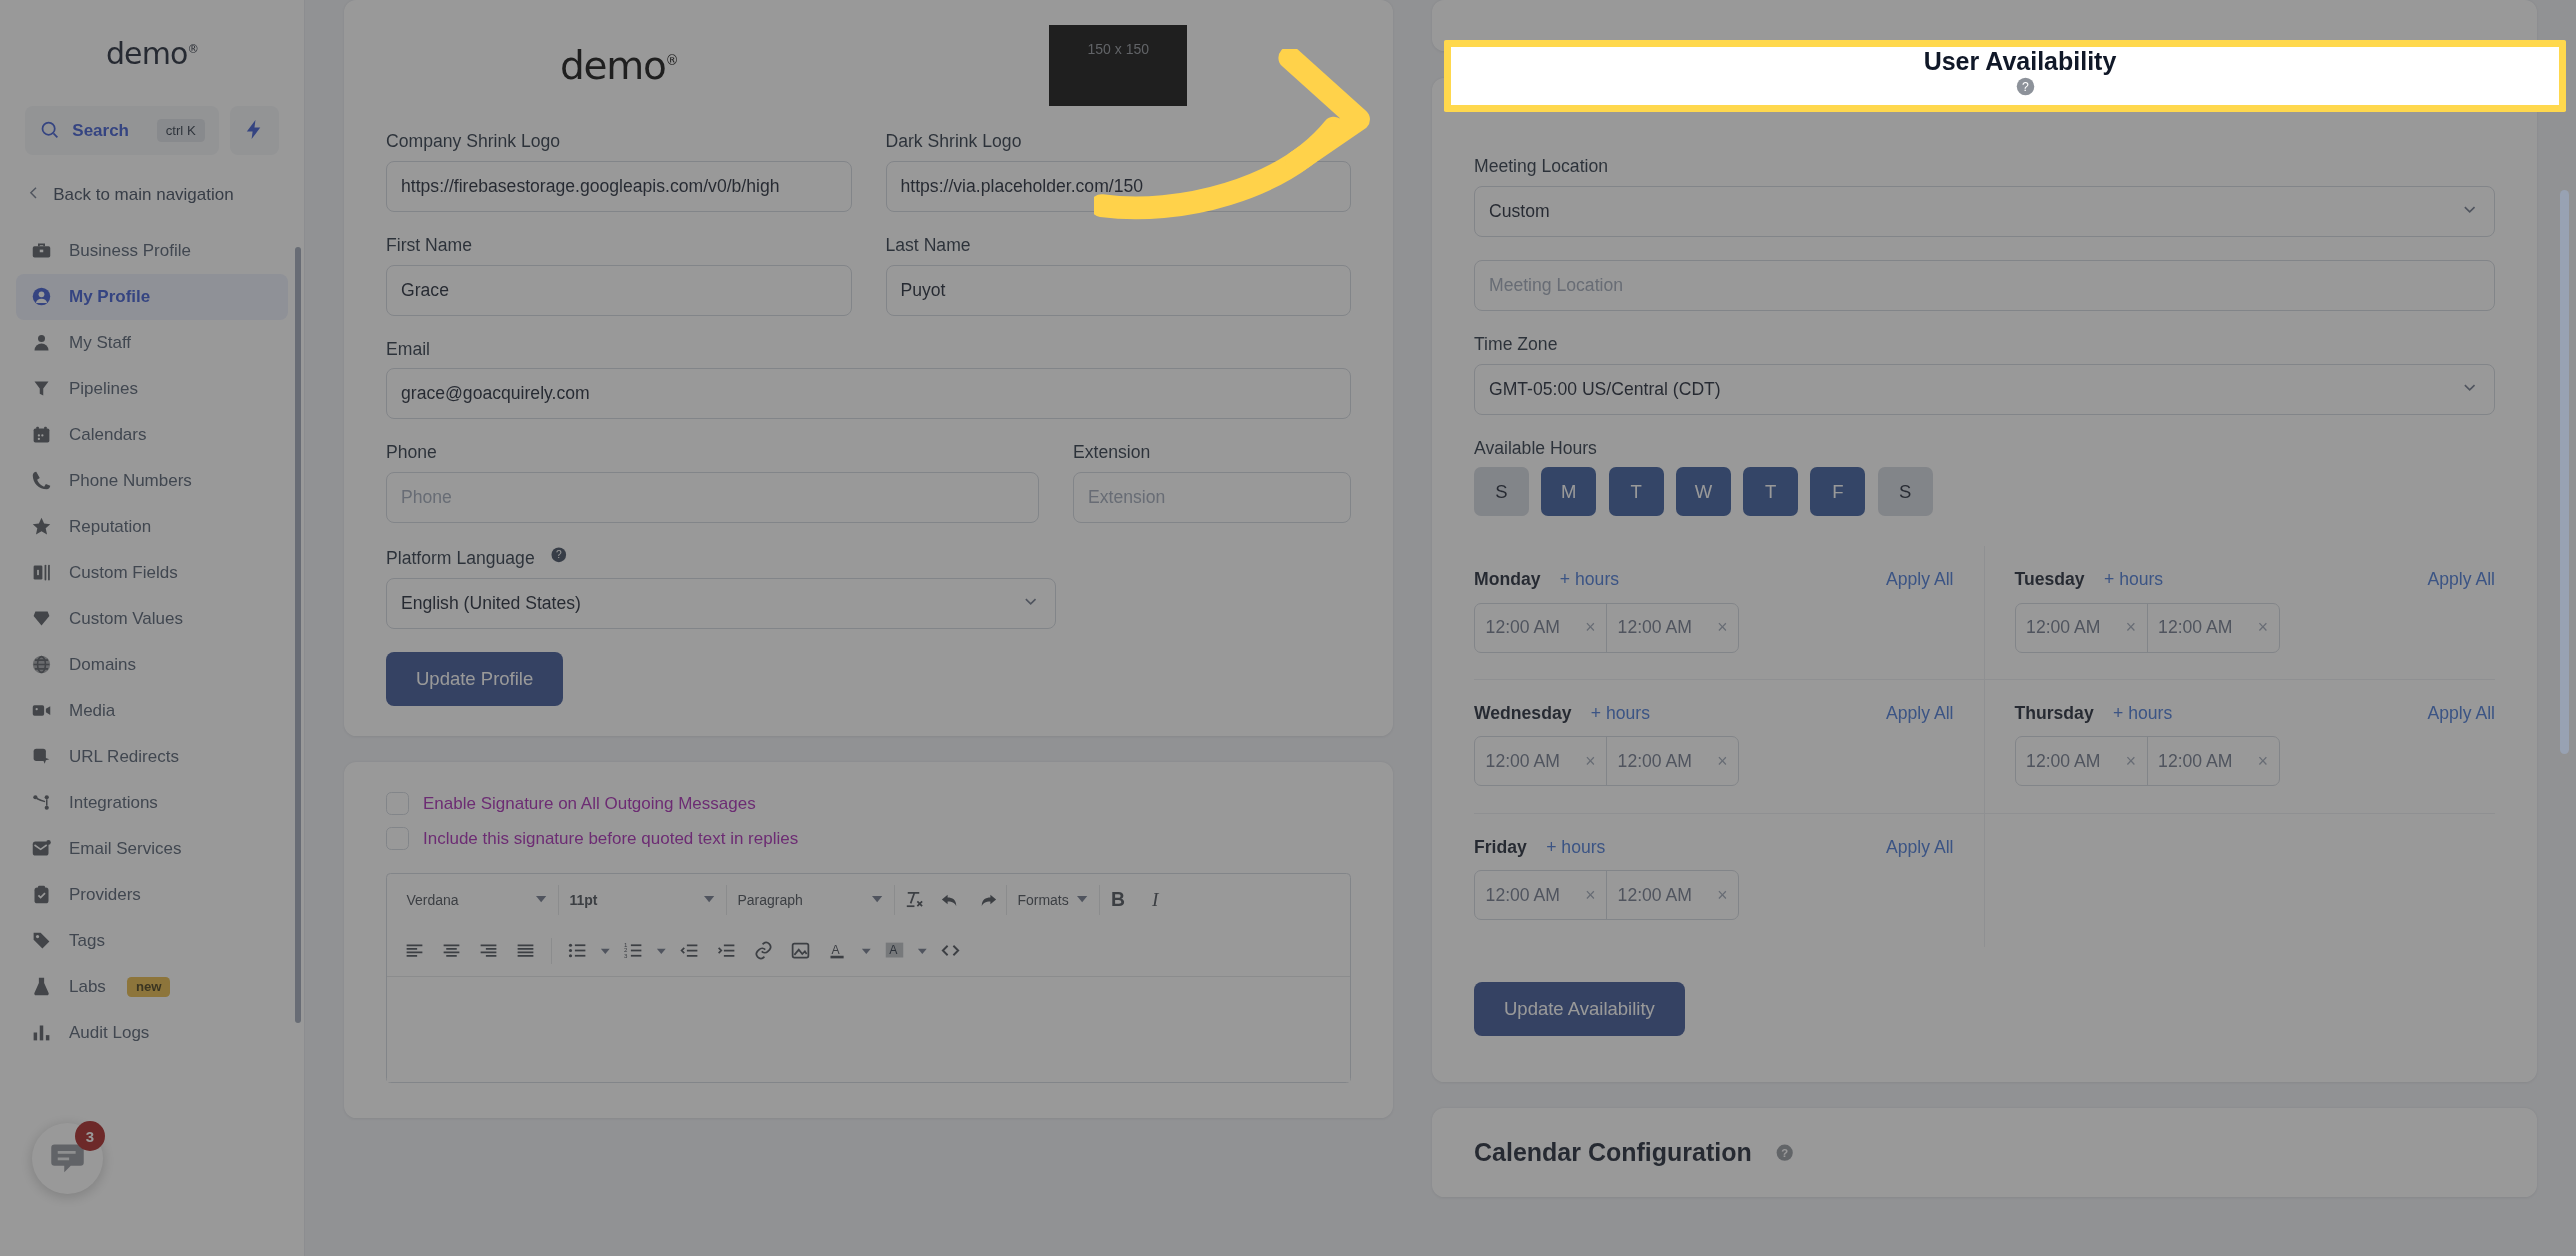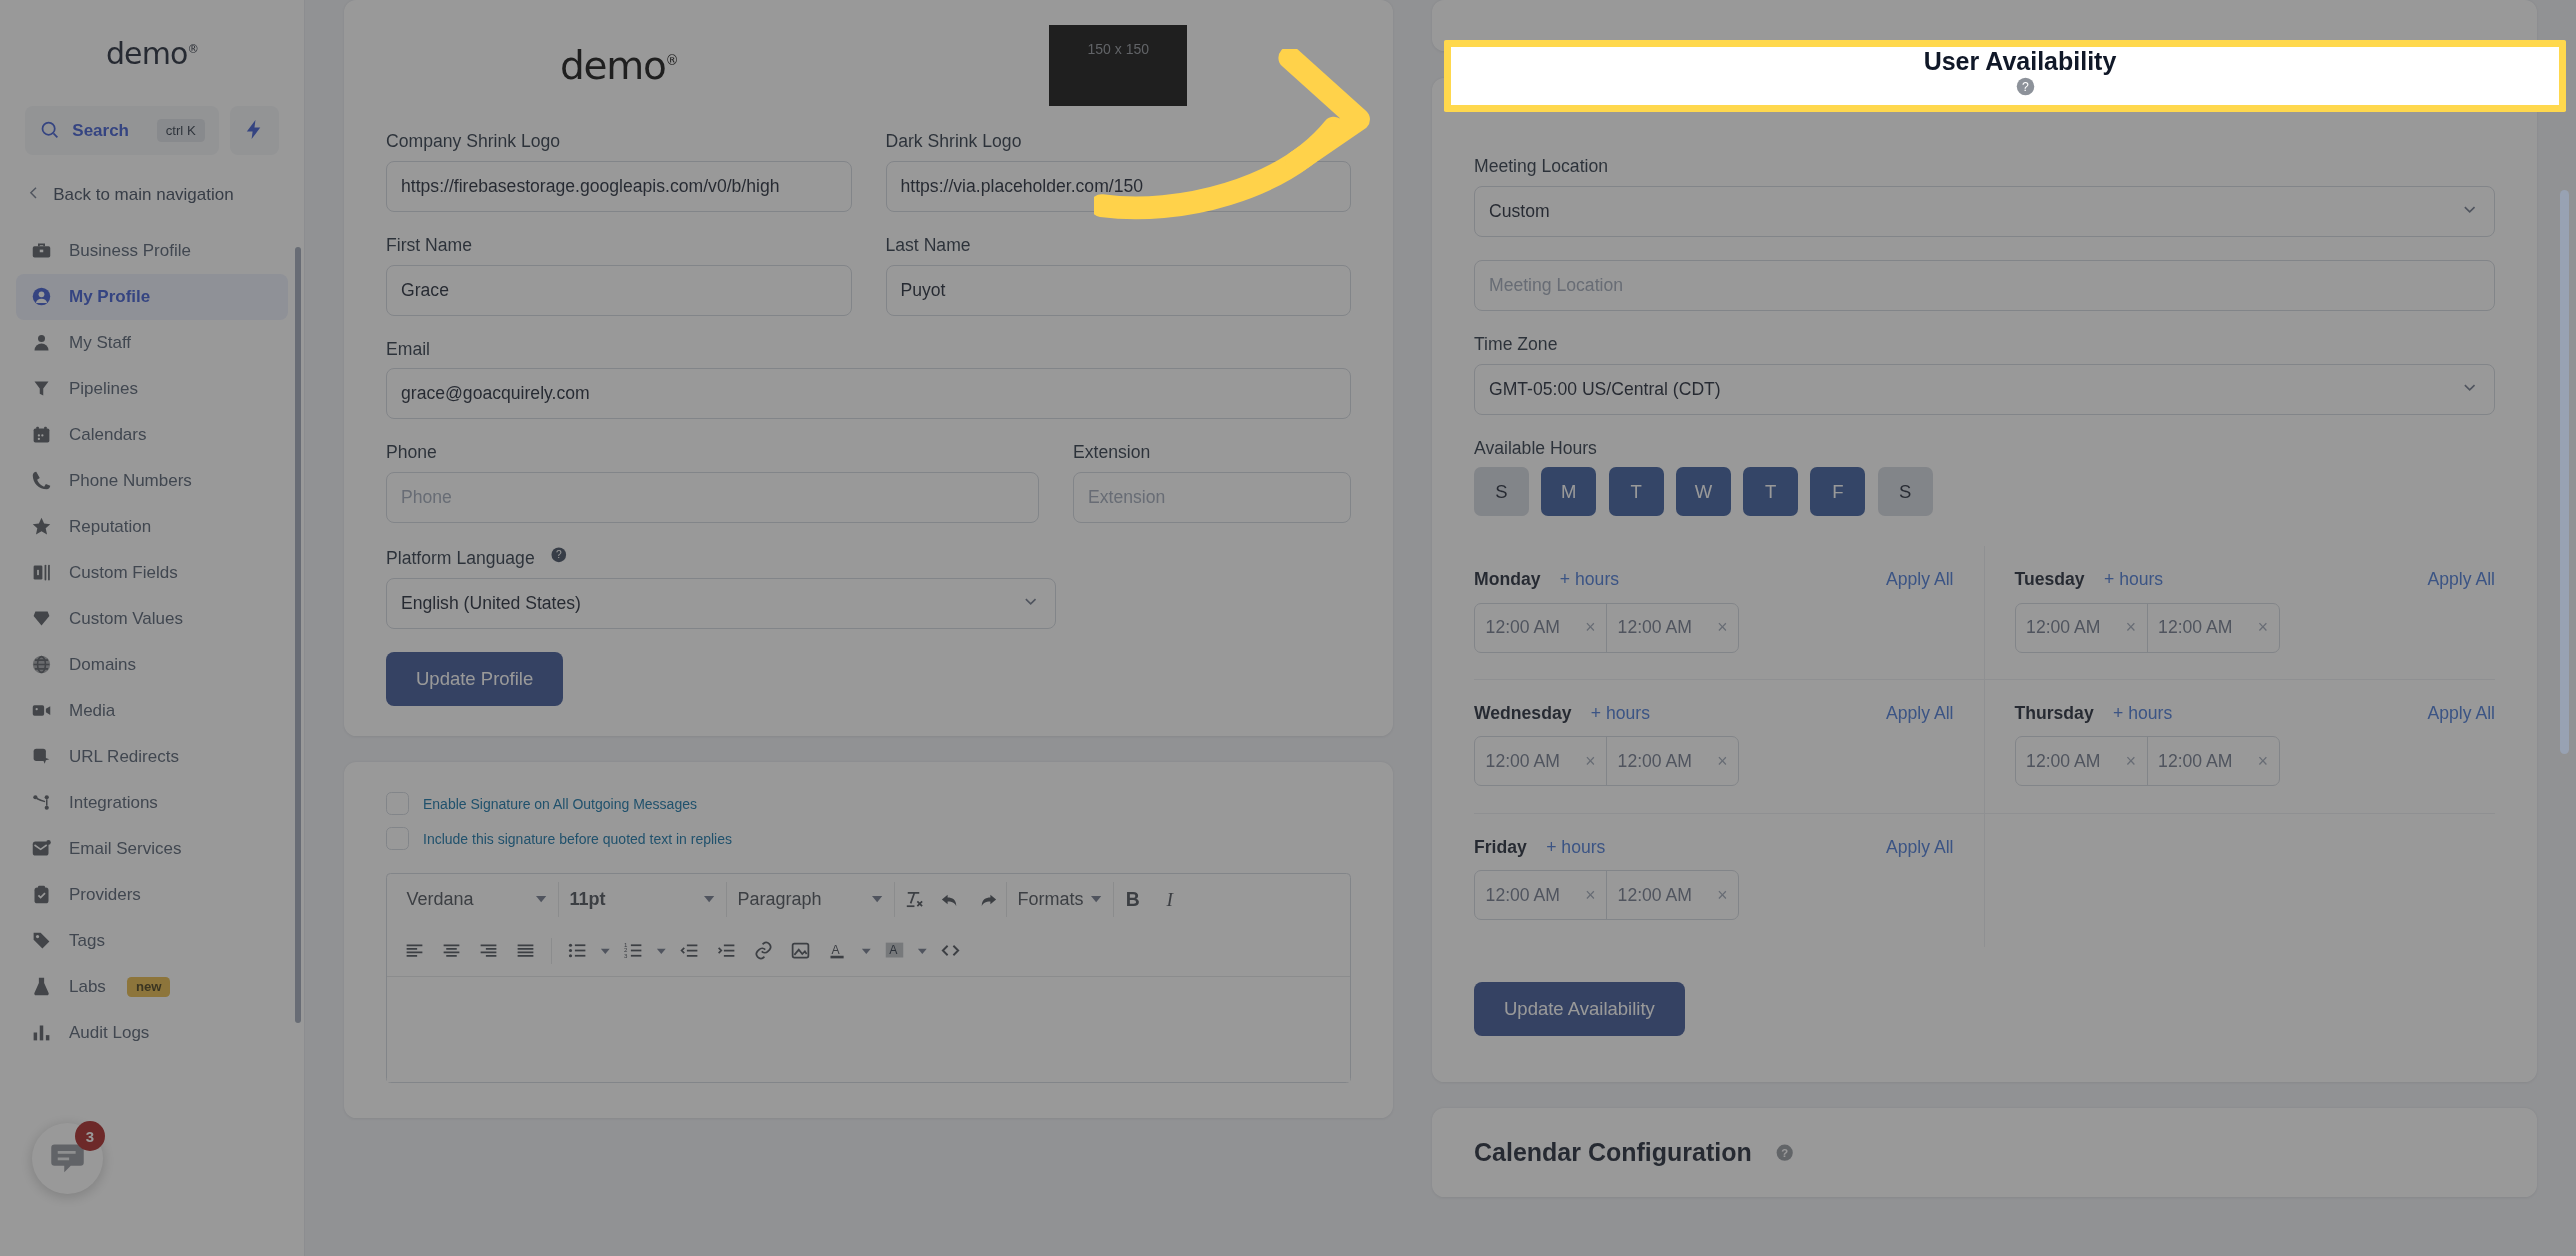--- a/index.html
+++ b/index.html
@@ -138,31 +138,31 @@
 
   .sec-head {
     padding: 30px 42px; border-bottom: 0.9px solid #eaecf0;
     font-size: 25px; font-weight: 700; color: #101828;
     display: flex; align-items: center; gap: 12.3px;
   }
   .chk-row { display: flex; align-items: center; gap: 14px; margin-bottom: 12.3px; cursor: pointer; }
   .chk {
     width: 23px; height: 23px; border: 1.8px solid #d0d5dd; border-radius: 5.3px; background: #fff; flex: 0 0 23px;
   }
-  .chk-lbl { font-size: 14px; color: #0369a1; }
+  .chk-lbl { font-size: 17px; color: #a21caf; }
 
   
   .editor { border: 0.9px solid #d0d5dd; border-radius: 4.4px; margin-top: 23px; }
   .ed-row {
     display: flex; align-items: center; gap: 0; padding: 7px 8.8px; flex-wrap: nowrap;
   }
   .ed-row + .ed-row { border-top: none; }
   .ed-sel {
     display: flex; align-items: center; gap: 7px; padding: 7px 10.6px;
-    font-size: 18px; color: #3d434d; cursor: pointer; border-right: 0.9px solid #e1e3e6;
+    font-size: 14px; color: #3d434d; cursor: pointer; border-right: 0.9px solid #e1e3e6;
     white-space: nowrap;
   }
   .ed-btn {
     width: 37px; height: 37px; display: flex; align-items: center; justify-content: center;
     cursor: pointer; color: #3d434d; font-size: 19.4px;
   }
   .ed-sep { width: 0.9px; height: 26.5px; background: #e1e3e6; margin: 0 7px; }
   .ed-canvas { height: 106px; border-top: 0.9px solid #e1e3e6; background: #fff; }
 
   

